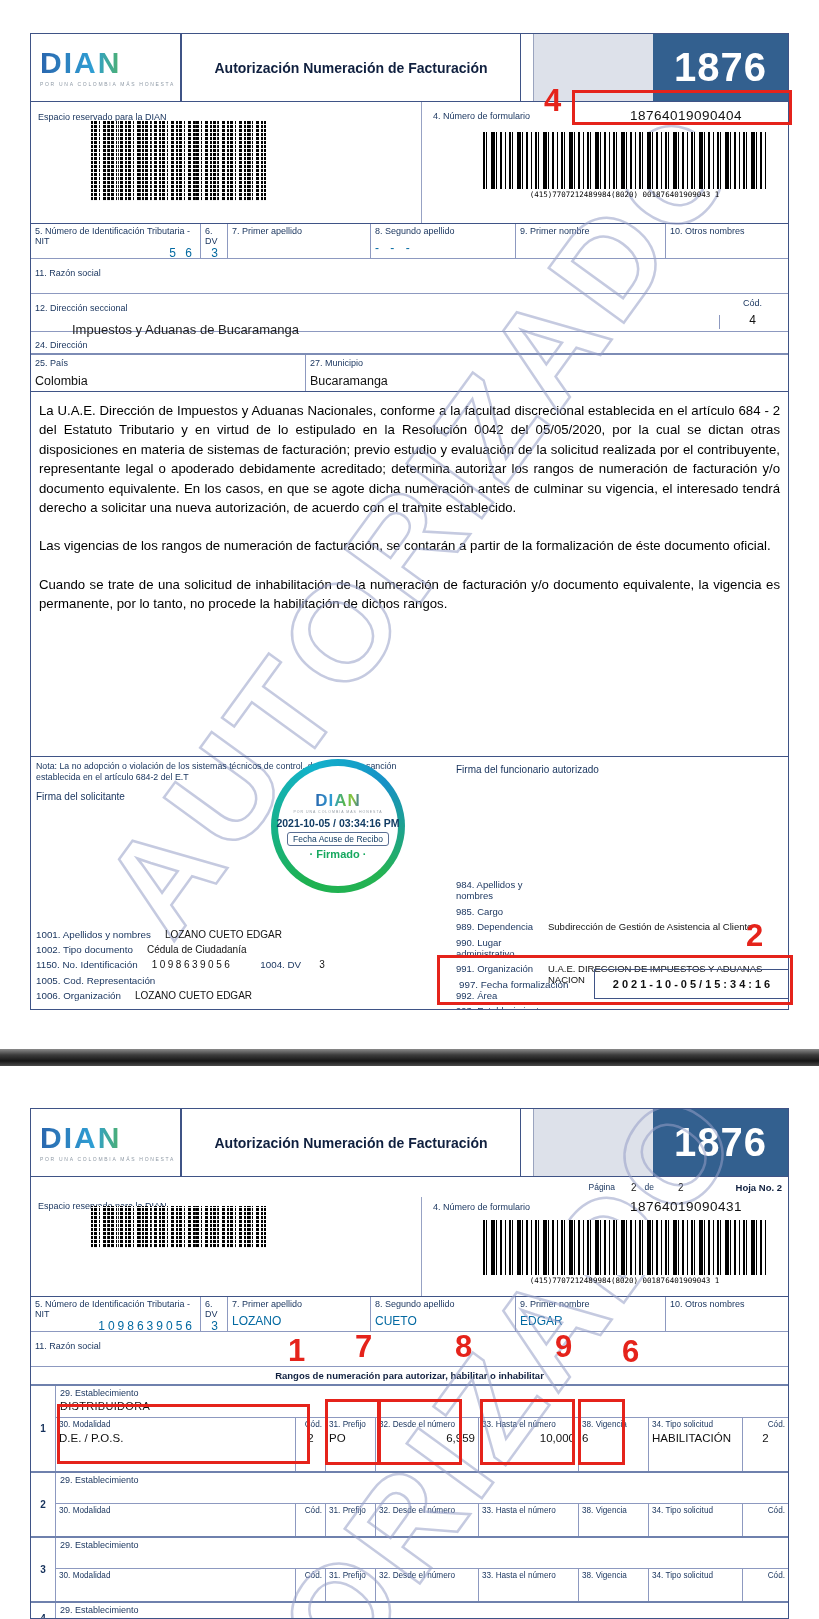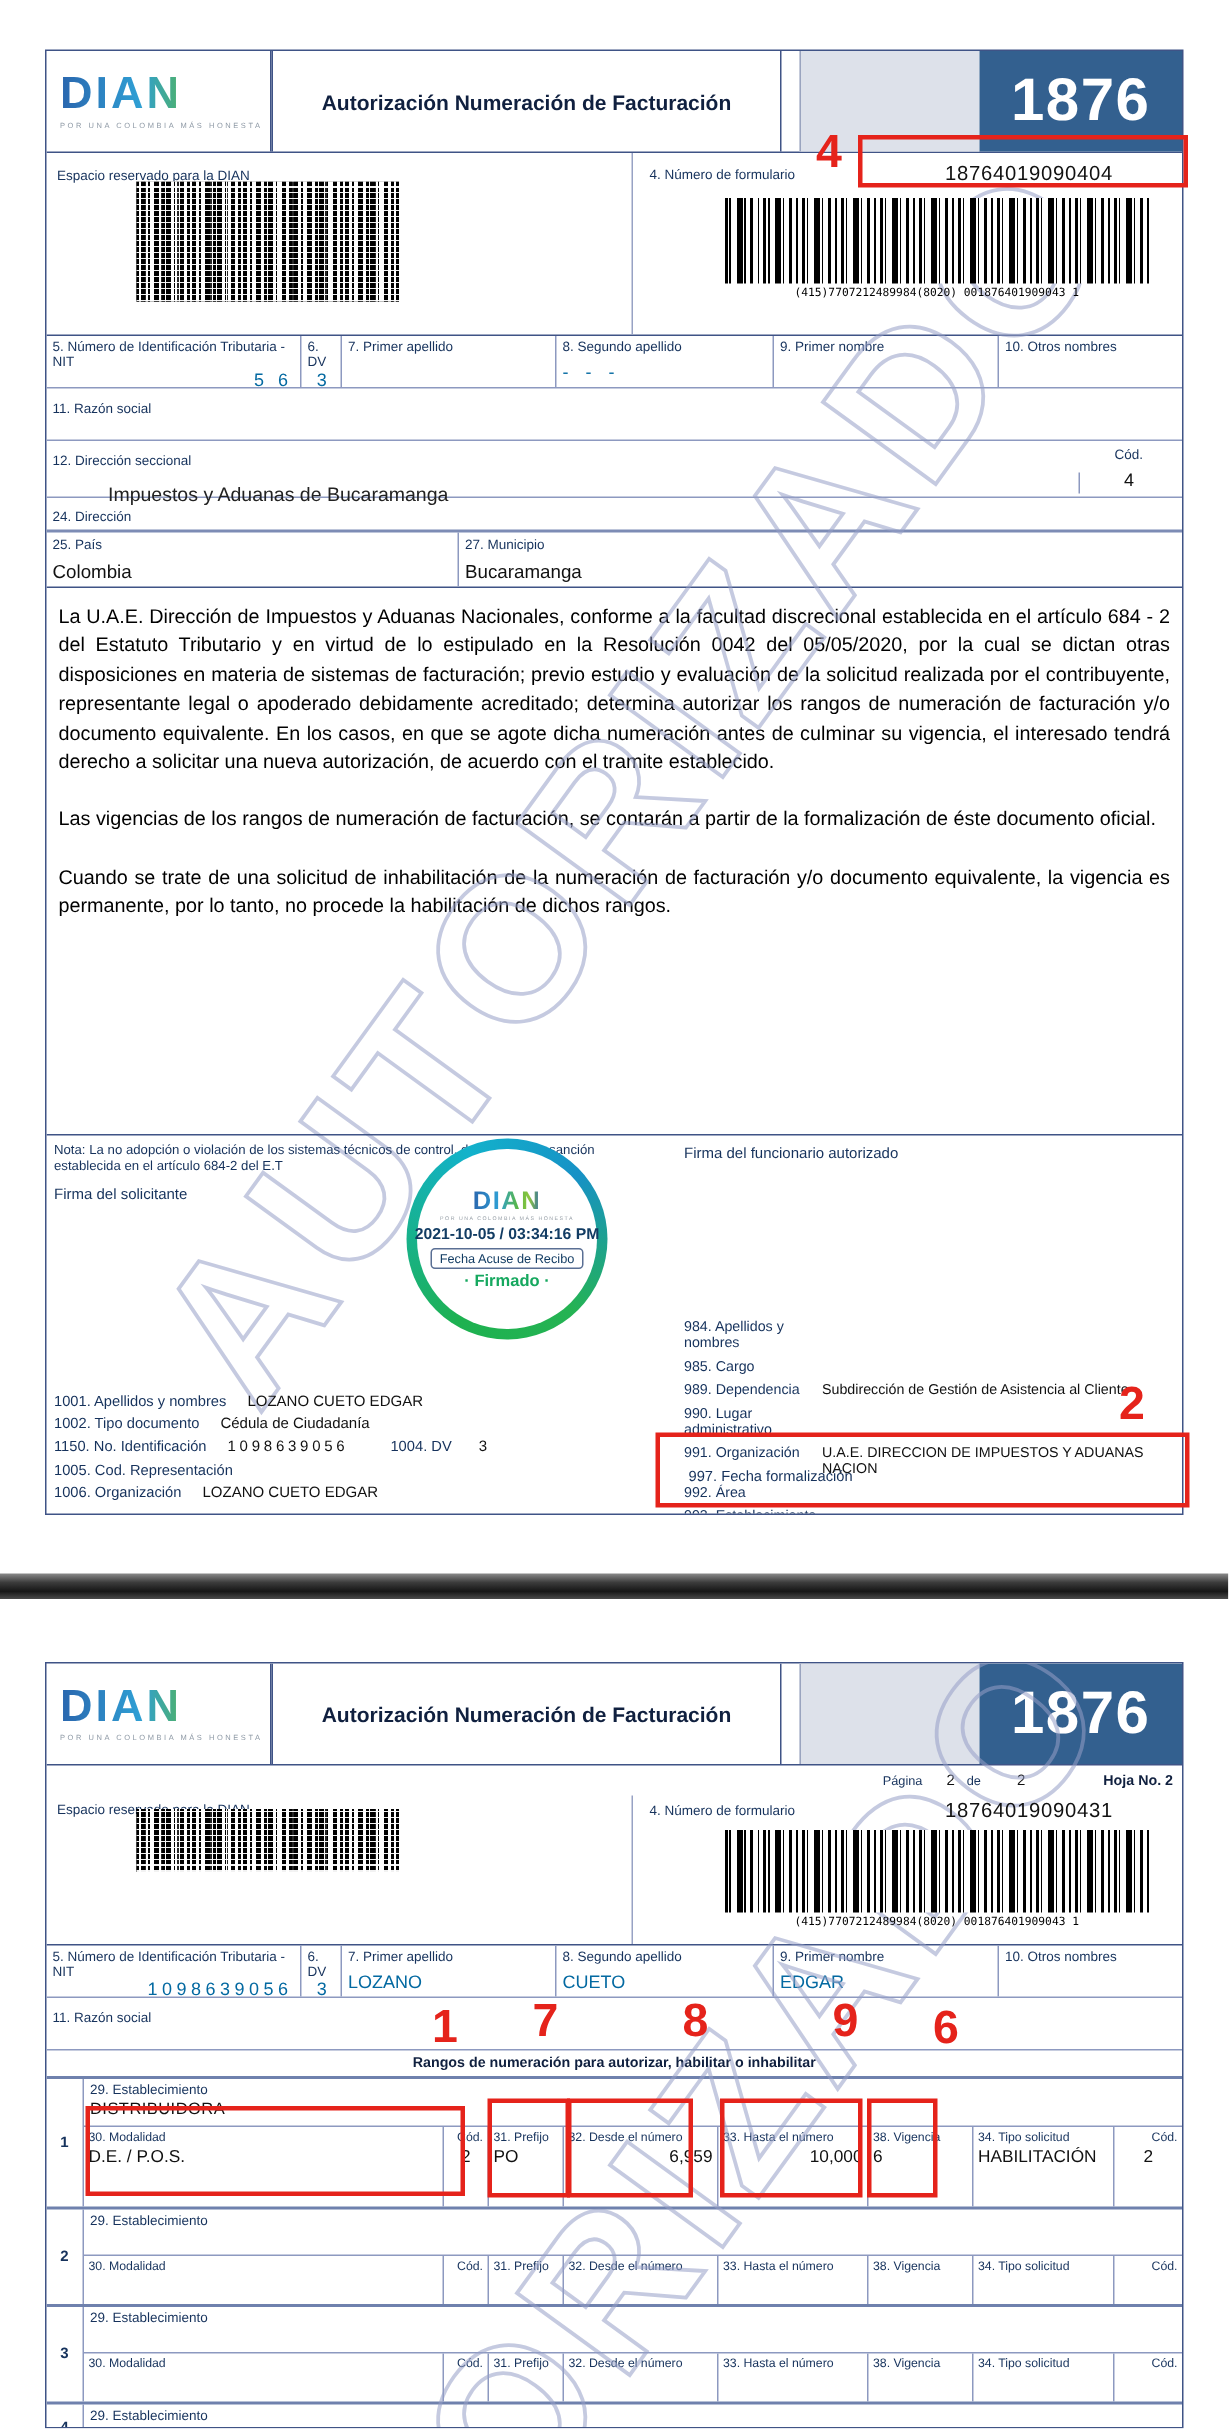--- a/index.html
+++ b/index.html
@@ -299,20 +299,23 @@
             <span class="slbl">1005. Cod. Representación</span>
             <span class="sval"></span>
           </div>
         <div class="srow">
             <span class="slbl">1006. Organización</span>
             <span class="sval">LOZANO CUETO EDGAR</span>
           </div>
       </div>
 
       <div class="f997-lbl">997. Fecha formalización</div>
+      <div class="f997-box">
+        <span class="f997-val">2021-10-05/15:34:16</span>
+      </div>
     </div>
   </div>
 
   <div class="divider-bar"></div>
 
   <div class="page p2">
     <div class="wm wm2">AUTORIZADO</div>
 
     <div class="hdr">
       <div class="logo-cell">

